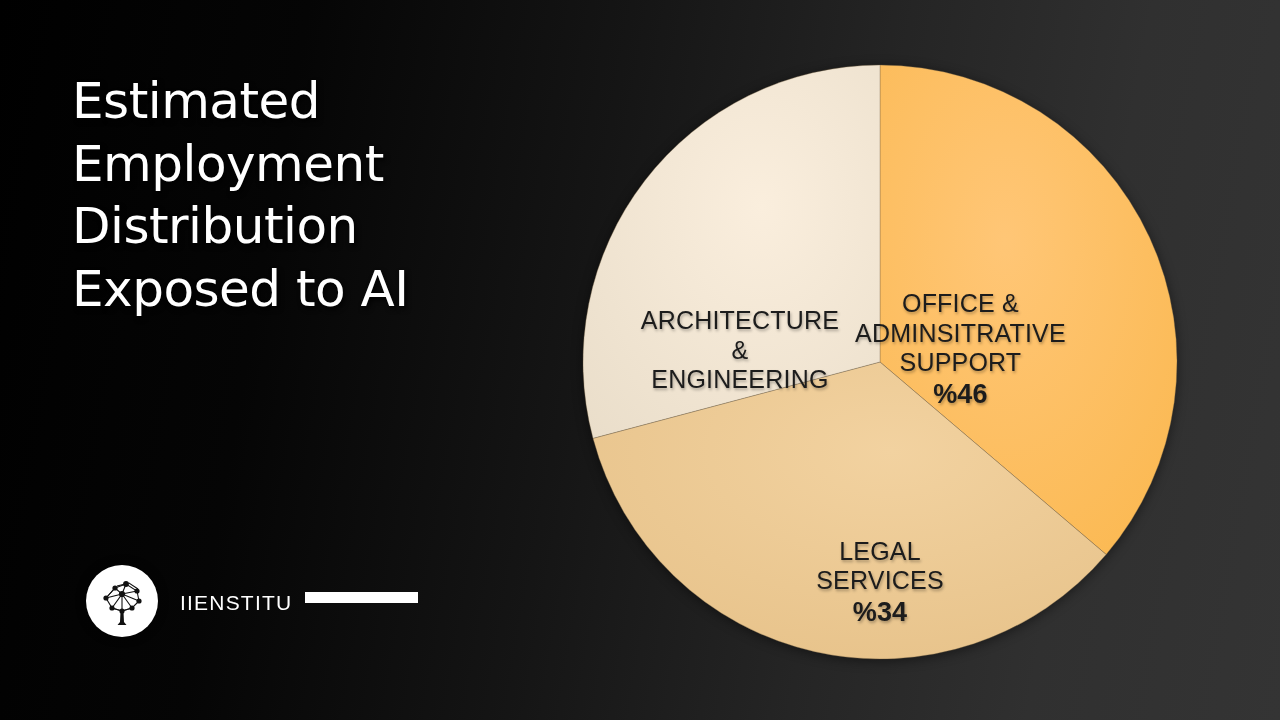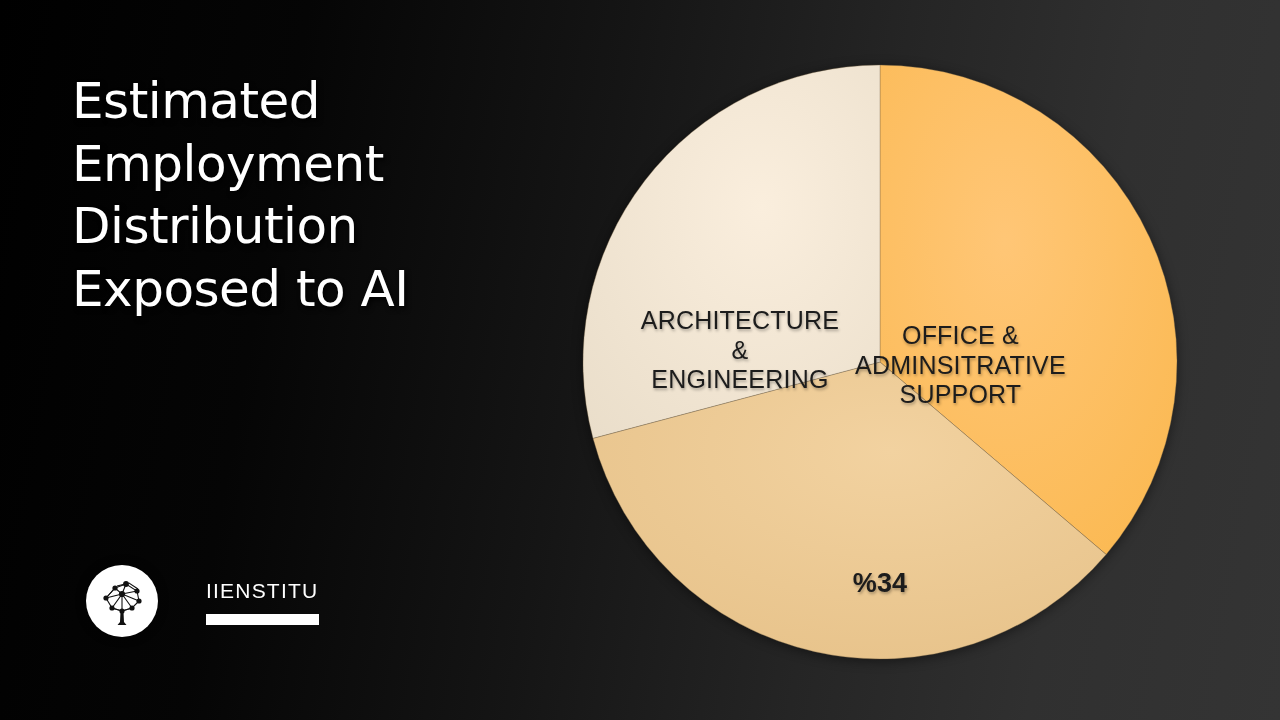--- a/index.html
+++ b/index.html
@@ -52,25 +52,23 @@
     border-radius: 50%;
     background: #ffffff;
     display: flex;
     align-items: center;
     justify-content: center;
     box-shadow: 0 0 10px rgba(0,0,0,0.6);
     flex: none;
   }
   #brand-text {
     display: flex;
-    flex-direction: column;
     align-items: flex-start;
     gap: 13px;
     padding-top: 2px;
-    margin-left: 26px;
   }
   #brand-name {
     color: #ffffff;
     font-family: "Liberation Sans", sans-serif;
     font-size: 21px;
     letter-spacing: 1.2px;
     font-weight: 400;
     line-height: 1;
   }
   #brand-rule {
@@ -148,23 +146,26 @@
           <path d="M 298 298 L 298.00 1.00 A 297 297 0 0 1 524.18 490.49 Z" fill="url(#gOrange)" stroke="rgba(120,100,70,0.35)" stroke-width="1"></path>
           <path d="M 298 298 L 524.18 490.49 A 297 297 0 0 1 10.99 374.37 Z" fill="url(#gTan)" stroke="rgba(120,100,70,0.35)" stroke-width="1"></path>
           <path d="M 298 298 L 10.99 374.37 A 297 297 0 0 1 298.00 1.00 Z" fill="url(#gCream)" stroke="rgba(120,100,70,0.35)" stroke-width="1"></path>
         </g>
     </svg>
 
     <div class="slice-label" id="label-office">
       <span>OFFICE &amp;
 ADMINSITRATIVE
 SUPPORT</span>
+      <span class="slice-pct">%46</span>
     </div>
 
     <div class="slice-label" id="label-legal">
+      <span>LEGAL
+SERVICES</span>
       <span class="slice-pct">%34</span>
     </div>
 
     <div class="slice-label" id="label-arch">
       <span>ARCHITECTURE
 &amp;
 ENGINEERING</span>
     </div>
   </div>
 

